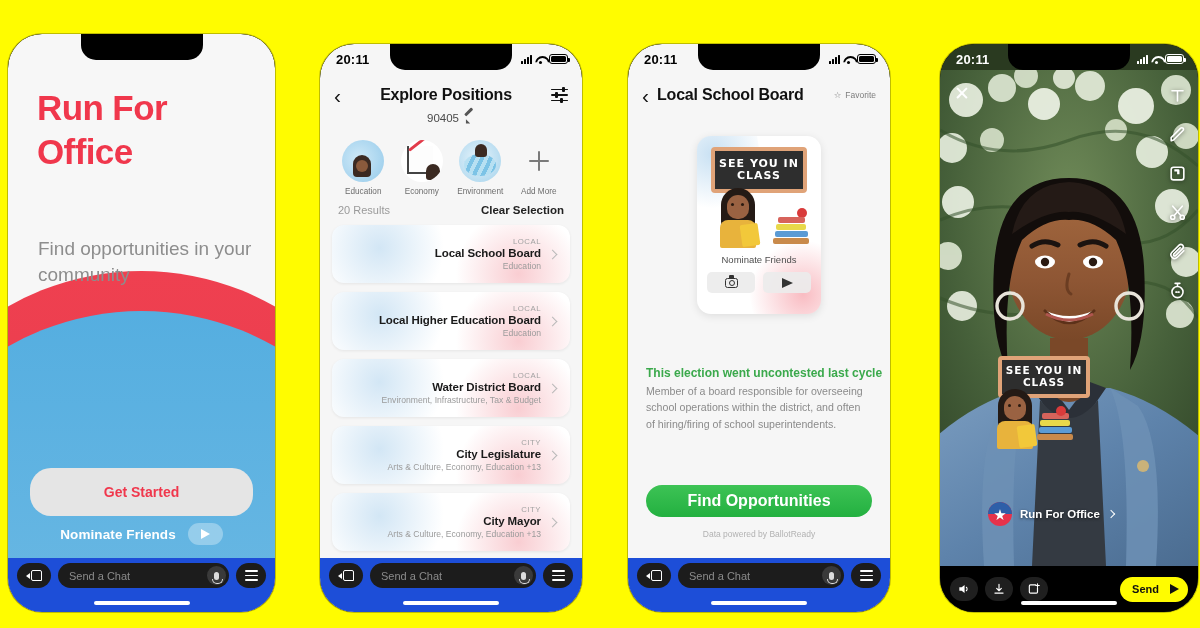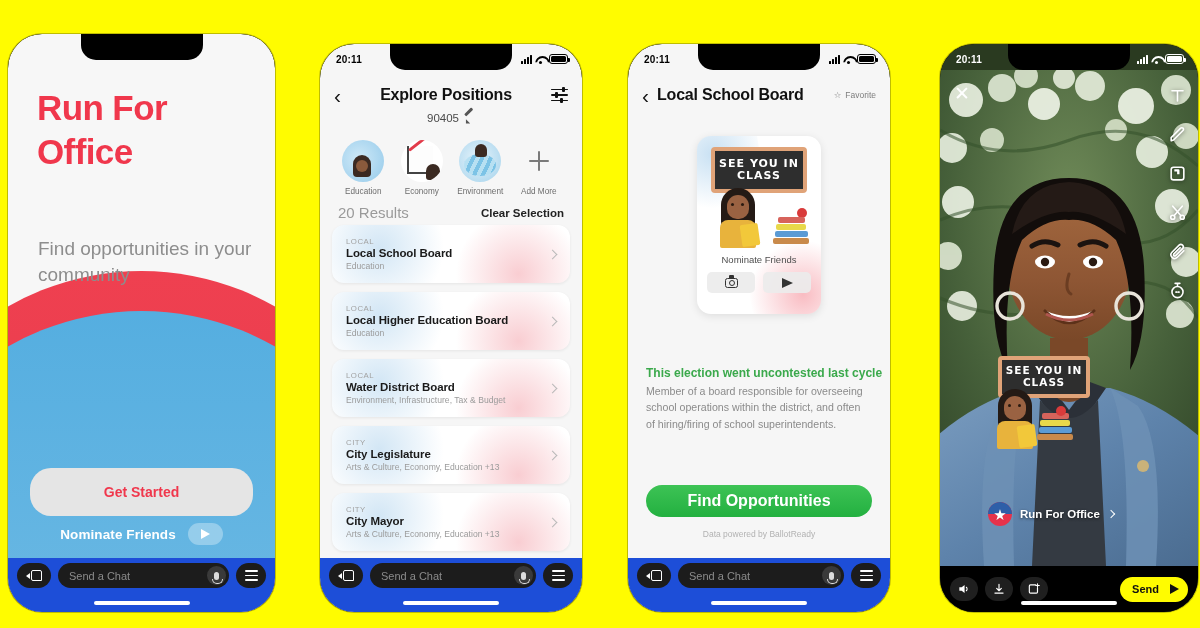--- a/index.html
+++ b/index.html
@@ -22,21 +22,21 @@
   .notch {
     position: absolute; top: 0; left: 50%; transform: translateX(-50%);
     width: 122px; height: 26px; background: #000;
     border-bottom-left-radius: 15px; border-bottom-right-radius: 15px;
     z-index: 40;
   }
   .statusbar {
     position: absolute; top: 0; left: 0; right: 0; height: 26px;
     display: flex; align-items: center; justify-content: space-between;
     padding: 4px 14px 0 16px; z-index: 35;
-    font-size: 10px; font-weight: bold; letter-spacing: .2px; gap: 31px;
+    font-size: 13px; font-weight: bold; letter-spacing: .2px; gap: 31px;
   }
   .statusbar.dark { color: #000; }
   .statusbar.light { color: #fff; }
   .sb-right { display: flex; align-items: center; gap: 3px; }
   .bars { display: flex; align-items: flex-end; gap: 1px; height: 9px; }
   .bars i { display:block; width: 2px; background: currentColor; border-radius:.5px; }
   .bars i:nth-child(1){height:3px}.bars i:nth-child(2){height:5px}
   .bars i:nth-child(3){height:7px}.bars i:nth-child(4){height:9px}
   .wifi { width: 11px; height: 9px; position: relative; }
   .wifi::before{
@@ -135,34 +135,34 @@
   .bm-eco::before{content:"";position:absolute;left:6px;top:6px;width:24px;height:26px;background:#fdfdfd;border-left:2px solid #444;border-bottom:2px solid #444;}
   .bm-eco::after{content:"";position:absolute;left:8px;top:9px;width:26px;height:3px;background:#E23B4A;transform:rotate(-38deg);transform-origin:left center;border-radius:2px;}
   .bm-eco i{position:absolute;right:3px;bottom:2px;width:14px;height:16px;background:#3b2a22;border-radius:7px 7px 3px 3px;}
   .bm-env { background: radial-gradient(circle at 45% 45%, #e8f4fb 0%, #bfe0f2 60%, #9fd0ea 100%); }
   .bm-env::before{content:"";position:absolute;left:5px;top:14px;width:32px;height:22px;
     background: repeating-linear-gradient(115deg,#7cc3e6 0 4px,#b7e0f2 4px 8px); border-radius:50%;}
   .bm-env::after{content:"";position:absolute;left:16px;top:4px;width:12px;height:13px;background:#3b2a22;border-radius:6px 6px 3px 3px;}
 
   .resbar { position:absolute; top:160px; left:0; right:0; display:flex; align-items:center;
             justify-content:space-between; padding:0 18px; }
-  .resbar .cnt { font-size:15px; color:#9a9a9a; }
+  .resbar .cnt { font-size:11px; color:#9a9a9a; }
   .resbar .clr { font-size:11.5px; color:#222; font-weight:600; }
 
   .list { position:absolute; top:181px; left:12px; right:12px; bottom:0; }
   .pcard {
     position:relative; height:58px; border-radius:12px; margin-bottom:9px; overflow:hidden;
     background:#fff; box-shadow: 0 1px 3px rgba(0,0,0,.07);
     display:flex; align-items:center; padding:0 14px;
   }
   .pcard .tintA { position:absolute; left:-10%; top:-60%; width:60%; height:200%; border-radius:50%;
                   background: radial-gradient(circle, rgba(120,180,225,.33) 0%, rgba(120,180,225,0) 70%); }
   .pcard .tintB { position:absolute; right:-6%; bottom:-90%; width:55%; height:210%; border-radius:50%;
                   background: radial-gradient(circle, rgba(235,90,105,.30) 0%, rgba(235,90,105,0) 70%); }
-  .pcard-inner { position:relative; z-index:2; flex:1; }
+  .pcard-inner { position:relative; z-index:2; flex:1;text-align:right; }
   .pc-kicker { font-size:7.8px; color:#a2a2a2; letter-spacing:.5px; margin-bottom:1px; }
   .pc-title { font-size:11.5px; font-weight:bold; color:#1a1a1a; margin-bottom:2px; letter-spacing:-.1px; }
   .pc-tags { font-size:8.6px; color:#9b9b9b; }
   .chev { position:relative; z-index:2; width:7px; height:7px; border-right:1.6px solid #b9b9b9;
           border-top:1.6px solid #b9b9b9; transform: rotate(45deg); margin-left:8px; flex:none; }
 
   
   .fav { display:flex; align-items:center; gap:4px; flex:none; }
   .star { font-size:17px; color:#2b2b2b; line-height:1; }
   .fav span { font-size:8.5px; color:#7d7d7d; }

